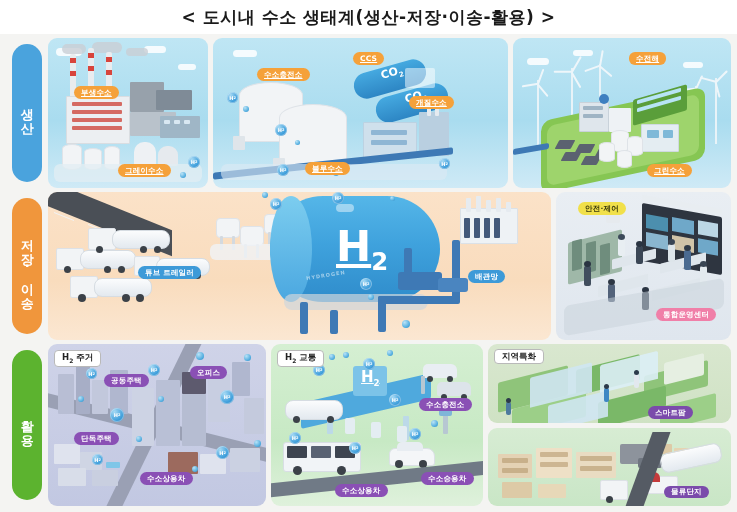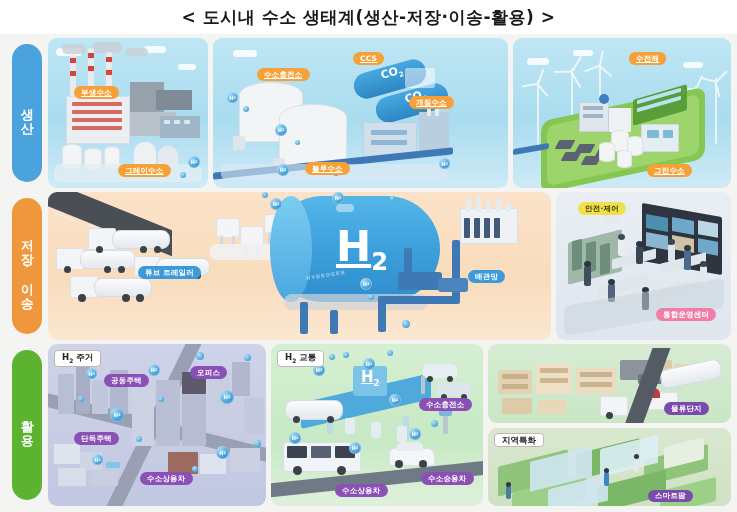--- a/index.html
+++ b/index.html
@@ -517,20 +517,42 @@
         <div class="bubble" style="left:78px;top:98px;width:12px;height:12px;">H<sub>2</sub></div>
         <div class="bubble" style="left:138px;top:84px;width:12px;height:12px;">H<sub>2</sub></div>
         <div class="dot" style="left:58px;top:10px;width:6px;height:6px;"></div>
         <div class="dot" style="left:72px;top:8px;width:6px;height:6px;"></div>
         <div class="dot" style="left:116px;top:6px;width:6px;height:6px;"></div>
         <div class="dot" style="left:160px;top:76px;width:7px;height:7px;"></div>
       </div>
 
       <div style="flex:1 1 auto;display:flex;flex-direction:column;gap:5px;min-width:0;">
 
+        <div class="panel plum" style="flex:1 1 50%;">
+          <div class="greenfield" style="left:10px;top:30px;width:70px;height:30px;"></div>
+          <div class="greenfield" style="left:88px;top:18px;width:64px;height:26px;background:#7ab868;"></div>
+          <div class="greenfield" style="left:156px;top:24px;width:64px;height:26px;background:#8fc47a;"></div>
+          <div class="greenfield" style="left:24px;top:56px;width:74px;height:26px;background:#9ccf88;"></div>
+          <div class="greenfield" style="left:110px;top:50px;width:68px;height:26px;background:#7ab868;"></div>
+          <div class="greenfield" style="left:172px;top:56px;width:56px;height:24px;background:#9ccf88;"></div>
+          <div class="ghouse" style="left:42px;top:26px;width:62px;height:30px;transform:skewY(-14deg);"></div>
+          <div class="ghouse" style="left:112px;top:14px;width:58px;height:28px;transform:skewY(-14deg);background:#dceef6;"></div>
+          <div class="ghouse" style="left:60px;top:54px;width:60px;height:26px;transform:skewY(-14deg);background:#cfe6f2;"></div>
+          <div class="bld" style="left:176px;top:14px;width:40px;height:22px;background:#e6efe2;transform:skewY(-14deg);border-radius:2px;"></div>
+          <div class="person" style="left:116px;top:44px;width:5px;height:14px;background:#3e87c4;"></div>
+          <div class="person" style="left:116px;top:40px;width:5px;height:5px;background:#2c3a4a;border-radius:50%;"></div>
+          <div class="person" style="left:146px;top:30px;width:5px;height:14px;background:#e2e8ee;"></div>
+          <div class="person" style="left:146px;top:26px;width:5px;height:5px;background:#2c3a4a;border-radius:50%;"></div>
+          <div class="person" style="left:18px;top:58px;width:5px;height:13px;background:#4d7a9e;"></div>
+          <div class="person" style="left:18px;top:54px;width:5px;height:5px;background:#2c3a4a;border-radius:50%;"></div>
+
+          <div class="tagbox" style="left:6px;top:5px;">지역특화</div>
+          <div class="badge b-dkpurple" style="left:160px;top:62px;">스마트팜</div>
+        </div>
+
         <div class="panel mint" style="flex:1 1 50%;background:linear-gradient(180deg,#d7ecd3,#c9e6c6);">
           <div class="box" style="left:10px;top:26px;width:34px;height:24px;background:#e4d2b4;"></div>
           <div class="box" style="left:14px;top:30px;width:26px;height:5px;background:#c8b08a;"></div>
           <div class="box" style="left:14px;top:40px;width:26px;height:5px;background:#c8b08a;"></div>
           <div class="box" style="left:48px;top:20px;width:36px;height:30px;background:#eee0c6;"></div>
           <div class="box" style="left:52px;top:24px;width:28px;height:5px;background:#cdb692;"></div>
           <div class="box" style="left:52px;top:34px;width:28px;height:5px;background:#cdb692;"></div>
           <div class="box" style="left:88px;top:24px;width:40px;height:26px;background:#e9dcc2;"></div>
           <div class="box" style="left:92px;top:28px;width:32px;height:5px;background:#c9b38e;"></div>
           <div class="box" style="left:92px;top:38px;width:32px;height:5px;background:#c9b38e;"></div>
@@ -543,38 +565,16 @@
           <div class="truck-tank" style="left:172px;top:20px;width:60px;height:18px;transform:rotate(-12deg);"></div>
           <div class="truck-body" style="left:112px;top:52px;width:26px;height:18px;"></div>
           <div class="wheel" style="left:118px;top:68px;width:7px;height:7px;"></div>
           <div class="wheel" style="left:150px;top:60px;width:7px;height:7px;"></div>
           <div class="truck-body" style="left:148px;top:48px;width:40px;height:16px;"></div>
           <div class="box" style="left:160px;top:44px;width:12px;height:10px;background:#c43b3b;border-radius:6px 6px 0 0;"></div>
           <div class="road" style="left:150px;top:4px;width:18px;height:80px;transform:skewX(-20deg);background:#555b64;"></div>
 
           <div class="badge b-dkpurple" style="left:176px;top:58px;">물류단지</div>
         </div>
-
-        <div class="panel plum" style="flex:1 1 50%;">
-          <div class="greenfield" style="left:10px;top:30px;width:70px;height:30px;"></div>
-          <div class="greenfield" style="left:88px;top:18px;width:64px;height:26px;background:#7ab868;"></div>
-          <div class="greenfield" style="left:156px;top:24px;width:64px;height:26px;background:#8fc47a;"></div>
-          <div class="greenfield" style="left:24px;top:56px;width:74px;height:26px;background:#9ccf88;"></div>
-          <div class="greenfield" style="left:110px;top:50px;width:68px;height:26px;background:#7ab868;"></div>
-          <div class="greenfield" style="left:172px;top:56px;width:56px;height:24px;background:#9ccf88;"></div>
-          <div class="ghouse" style="left:42px;top:26px;width:62px;height:30px;transform:skewY(-14deg);"></div>
-          <div class="ghouse" style="left:112px;top:14px;width:58px;height:28px;transform:skewY(-14deg);background:#dceef6;"></div>
-          <div class="ghouse" style="left:60px;top:54px;width:60px;height:26px;transform:skewY(-14deg);background:#cfe6f2;"></div>
-          <div class="bld" style="left:176px;top:14px;width:40px;height:22px;background:#e6efe2;transform:skewY(-14deg);border-radius:2px;"></div>
-          <div class="person" style="left:116px;top:44px;width:5px;height:14px;background:#3e87c4;"></div>
-          <div class="person" style="left:116px;top:40px;width:5px;height:5px;background:#2c3a4a;border-radius:50%;"></div>
-          <div class="person" style="left:146px;top:30px;width:5px;height:14px;background:#e2e8ee;"></div>
-          <div class="person" style="left:146px;top:26px;width:5px;height:5px;background:#2c3a4a;border-radius:50%;"></div>
-          <div class="person" style="left:18px;top:58px;width:5px;height:13px;background:#4d7a9e;"></div>
-          <div class="person" style="left:18px;top:54px;width:5px;height:5px;background:#2c3a4a;border-radius:50%;"></div>
-
-          <div class="tagbox" style="left:6px;top:5px;">지역특화</div>
-          <div class="badge b-dkpurple" style="left:160px;top:62px;">스마트팜</div>
-        </div>
       </div>
     </div>
   </div>
 </div>
 
 </body></html>

